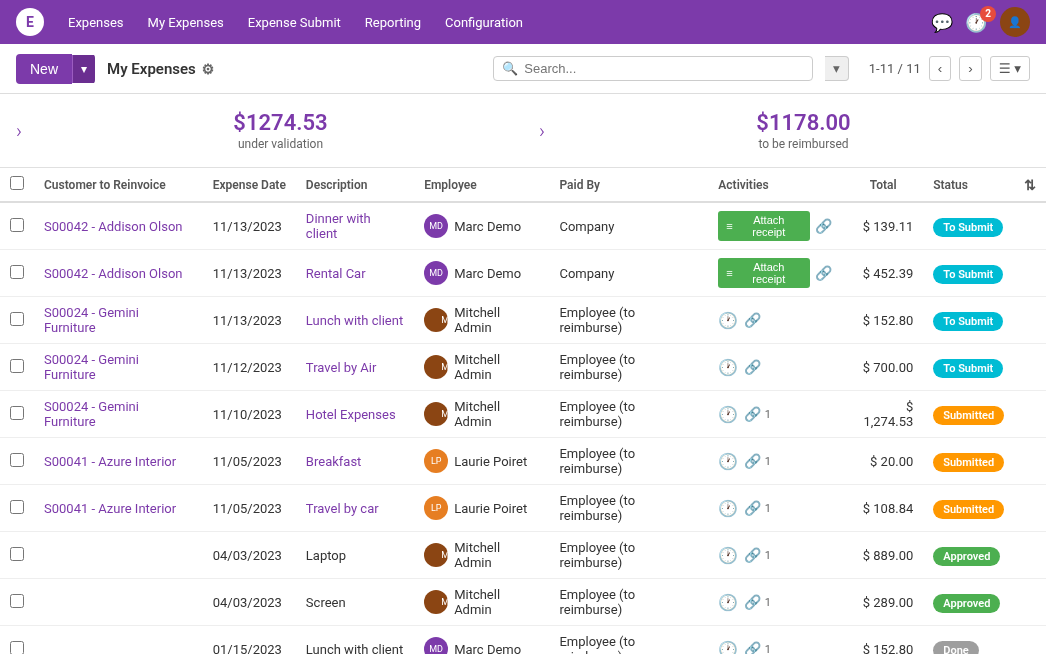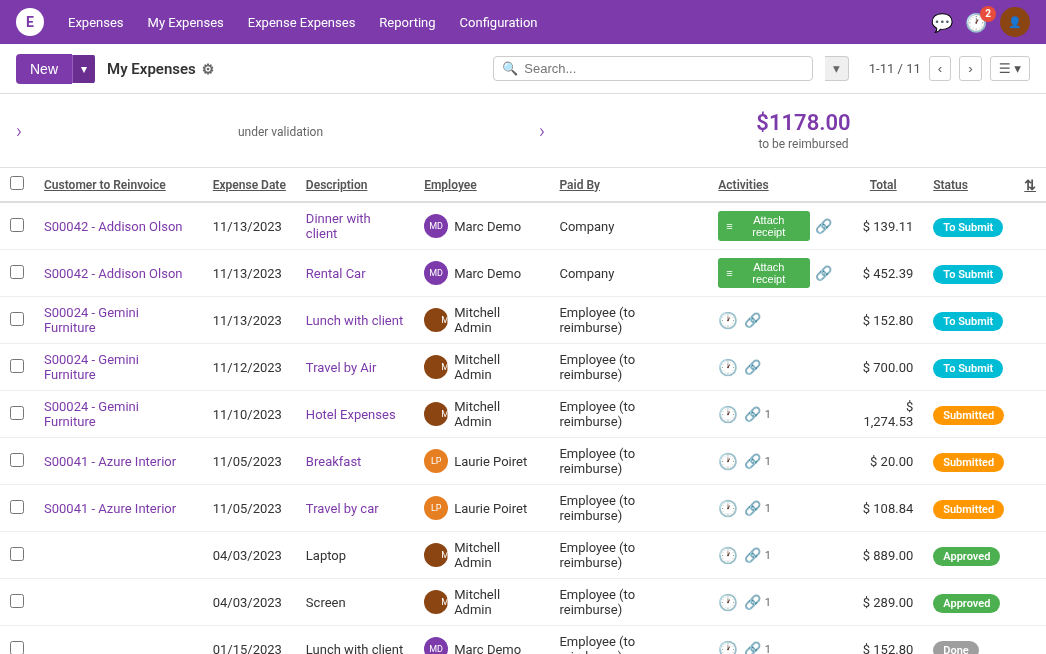--- a/index.html
+++ b/index.html
@@ -45,21 +45,21 @@
     }
     .summary-card { flex: 1; text-align: center; }
     .summary-amount { color: #7C3AAA; font-size: 22px; font-weight: 600; }
     .summary-label { font-size: 12px; color: #666; margin-top: 2px; }
     .summary-arrow { font-size: 20px; color: #7C3AAA; cursor: pointer; padding: 0 16px; font-weight: 300; }
 
     
     .expense-table { width: 100%; border-collapse: collapse; }
     .expense-table th {
       text-align: left; padding: 8px 10px; color: #555; font-size: 12px; font-weight: 600;
-      border-bottom: 2px solid #ddd; white-space: nowrap; background: #fff; text-decoration: underline;
+      border-bottom: 2px solid #ddd; white-space: nowrap; background: #fff;
     }
     .expense-table td { padding: 8px 10px; border-bottom: 1px solid #eee; vertical-align: middle; }
     .checkbox-col { width: 28px; }
     .cb { width: 14px; height: 14px; cursor: pointer; }
 
     .link-cell { color: #7C3AAA; cursor: pointer; text-decoration: none; }
 
     .employee-cell { display: flex; align-items: center; gap: 6px; }
     .emp-avatar { width: 24px; height: 24px; border-radius: 50%; display: flex; align-items: center; justify-content: center; font-size: 10px; color: #fff; flex-shrink: 0; overflow: hidden; }
     .emp-avatar.purple { background: #7C3AAA; }
@@ -85,21 +85,21 @@
   </style>
 </head>
 <body>
 
 <nav class="top-nav">
   <div class="top-nav-logo">
     <span>E</span>
   </div>
   <a>Expenses</a>
   <a>My Expenses</a>
-  <a>Expense Expenses</a>
+  <a>Expense Submit</a>
   <a>Reporting</a>
   <a>Configuration</a>
   <div class="top-nav-right">
     <span class="nav-icon">💬</span>
     <div class="notif-badge">
       <span class="nav-icon">🕐</span>
       <span class="badge">2</span>
     </div>
     <div class="avatar">👤</div>
   </div>
@@ -123,20 +123,21 @@
     <span class="pagination-text">1-11 / 11</span>
     <button class="nav-btn">‹</button>
     <button class="nav-btn">›</button>
     <button class="list-view-btn">☰ ▾</button>
   </div>
 </div>
 
 <div class="summary-row">
   <span class="summary-arrow">›</span>
   <div class="summary-card">
+    <div class="summary-amount">$1274.53</div>
     <div class="summary-label">under validation</div>
   </div>
   <span class="summary-arrow">›</span>
   <div class="summary-card">
     <div class="summary-amount">$1178.00</div>
     <div class="summary-label">to be reimbursed</div>
   </div>
 </div>
 
 <div style="overflow-x:auto;">

